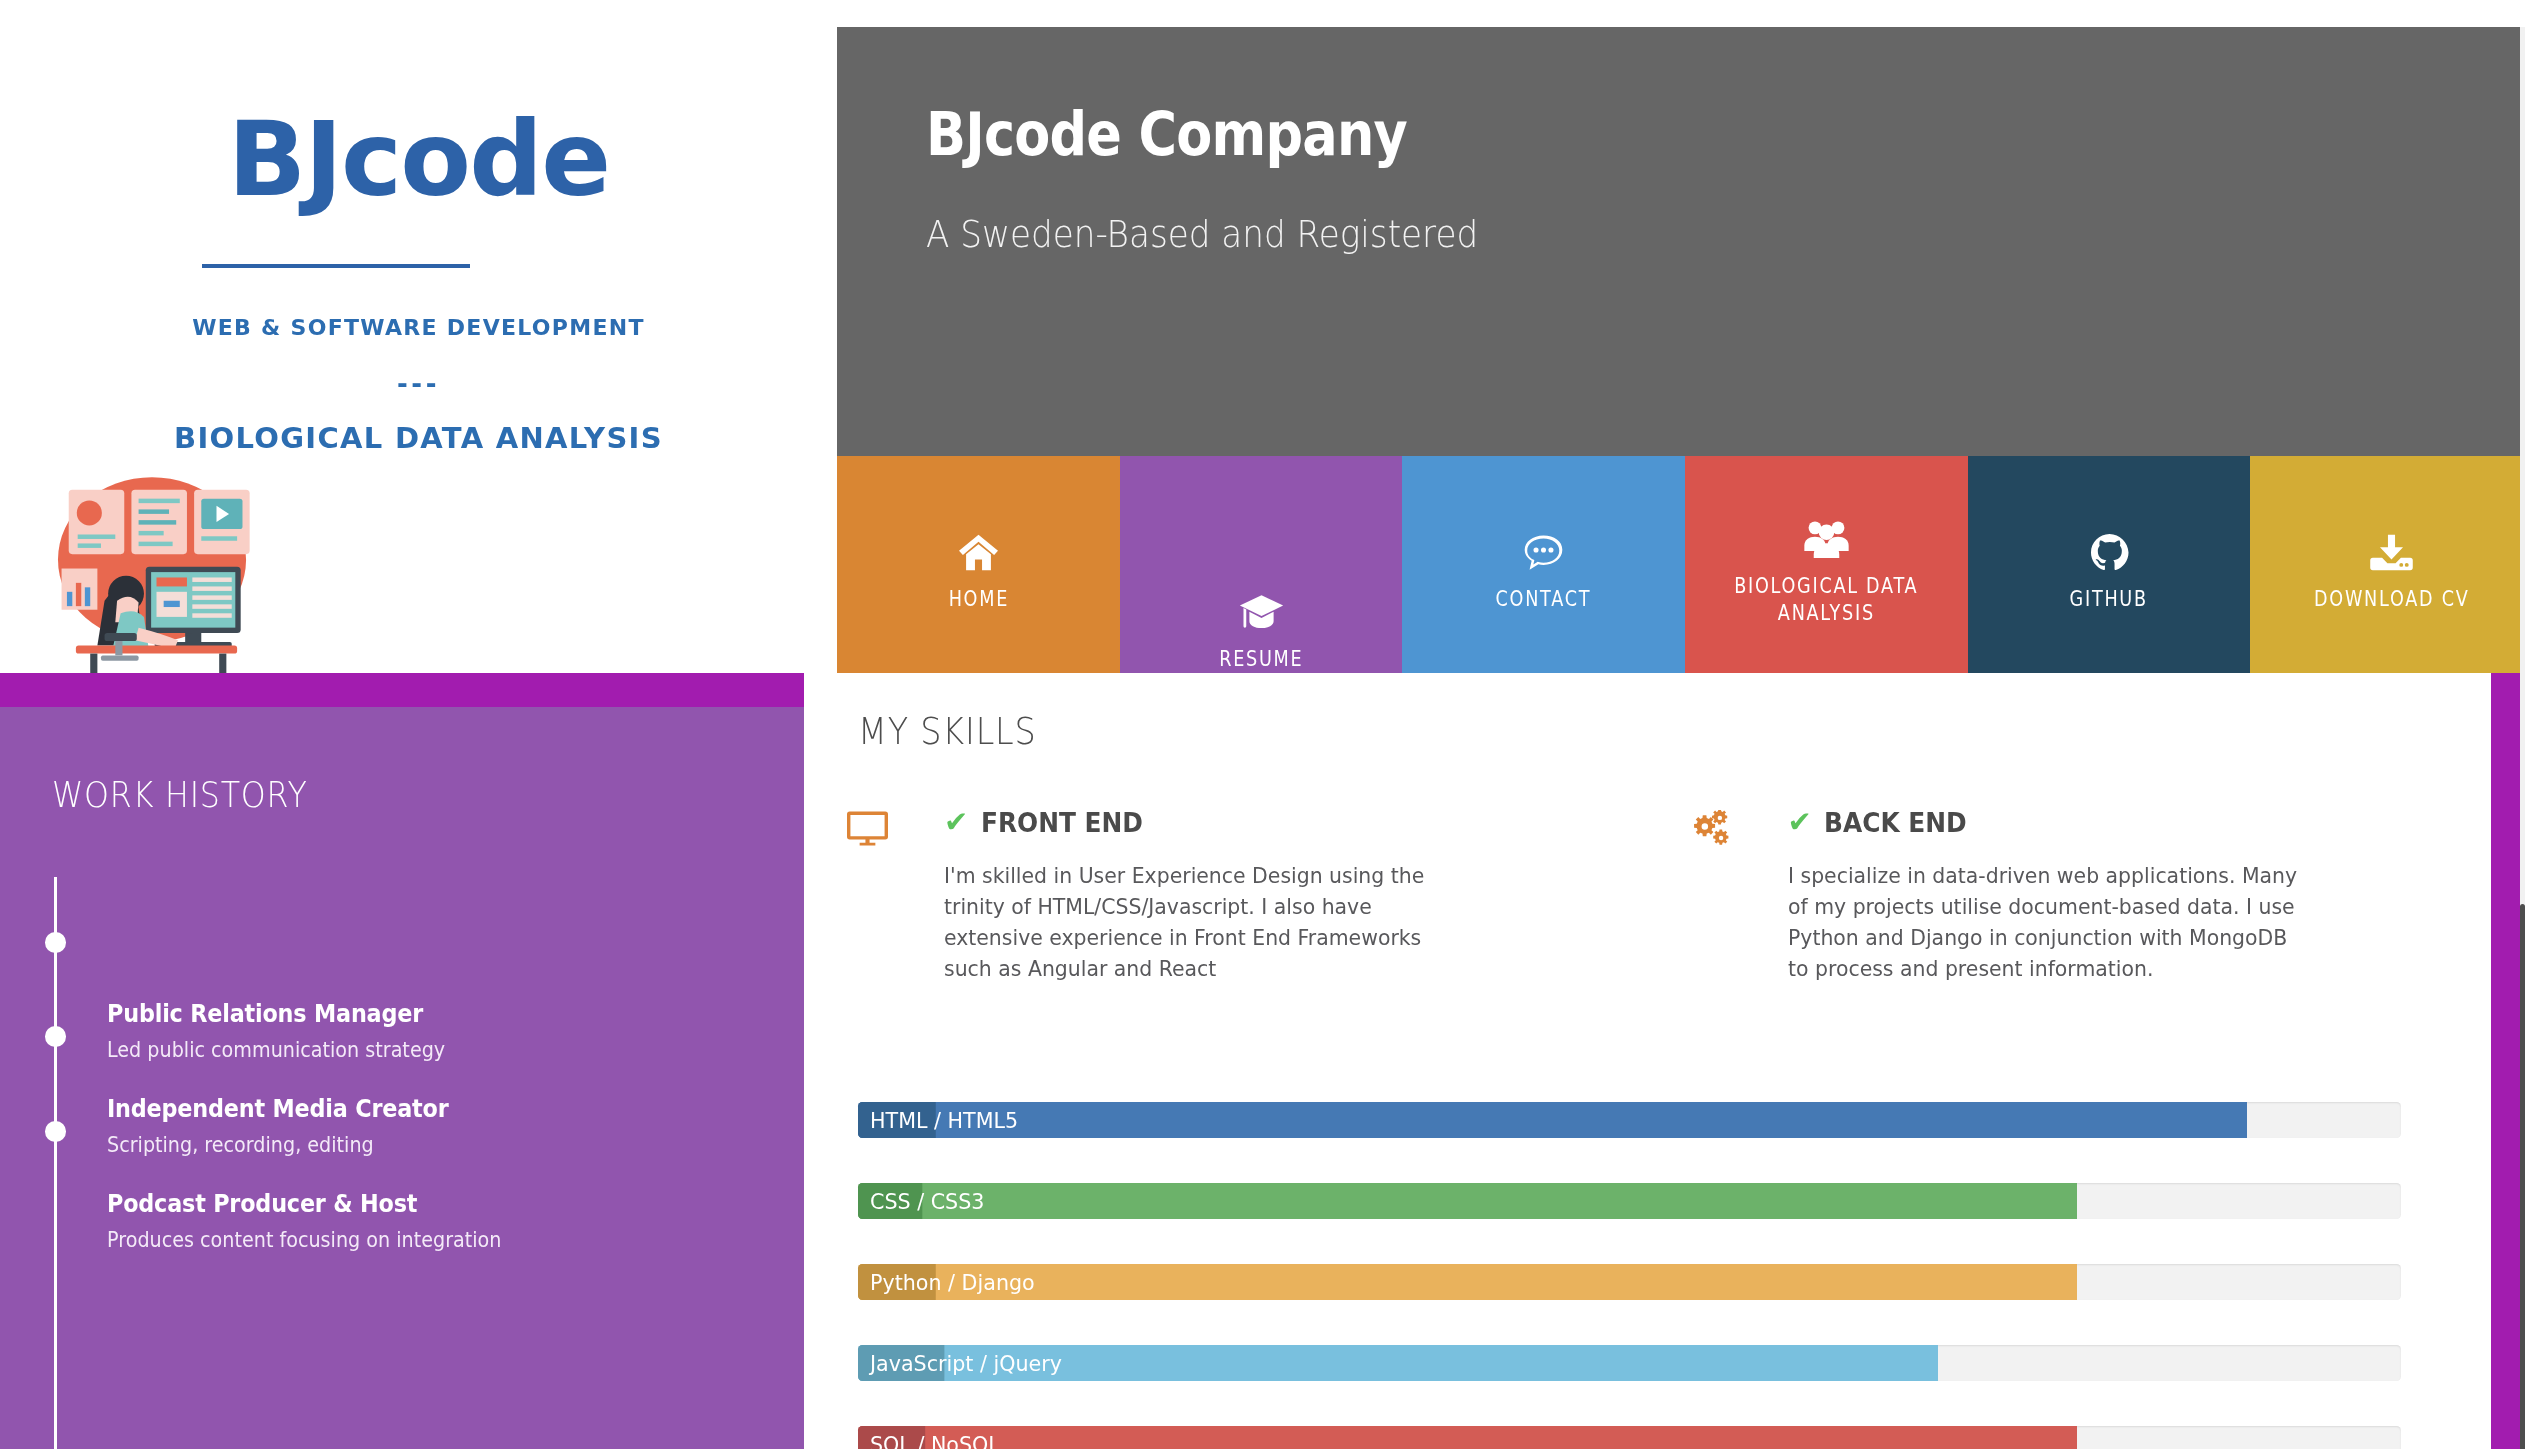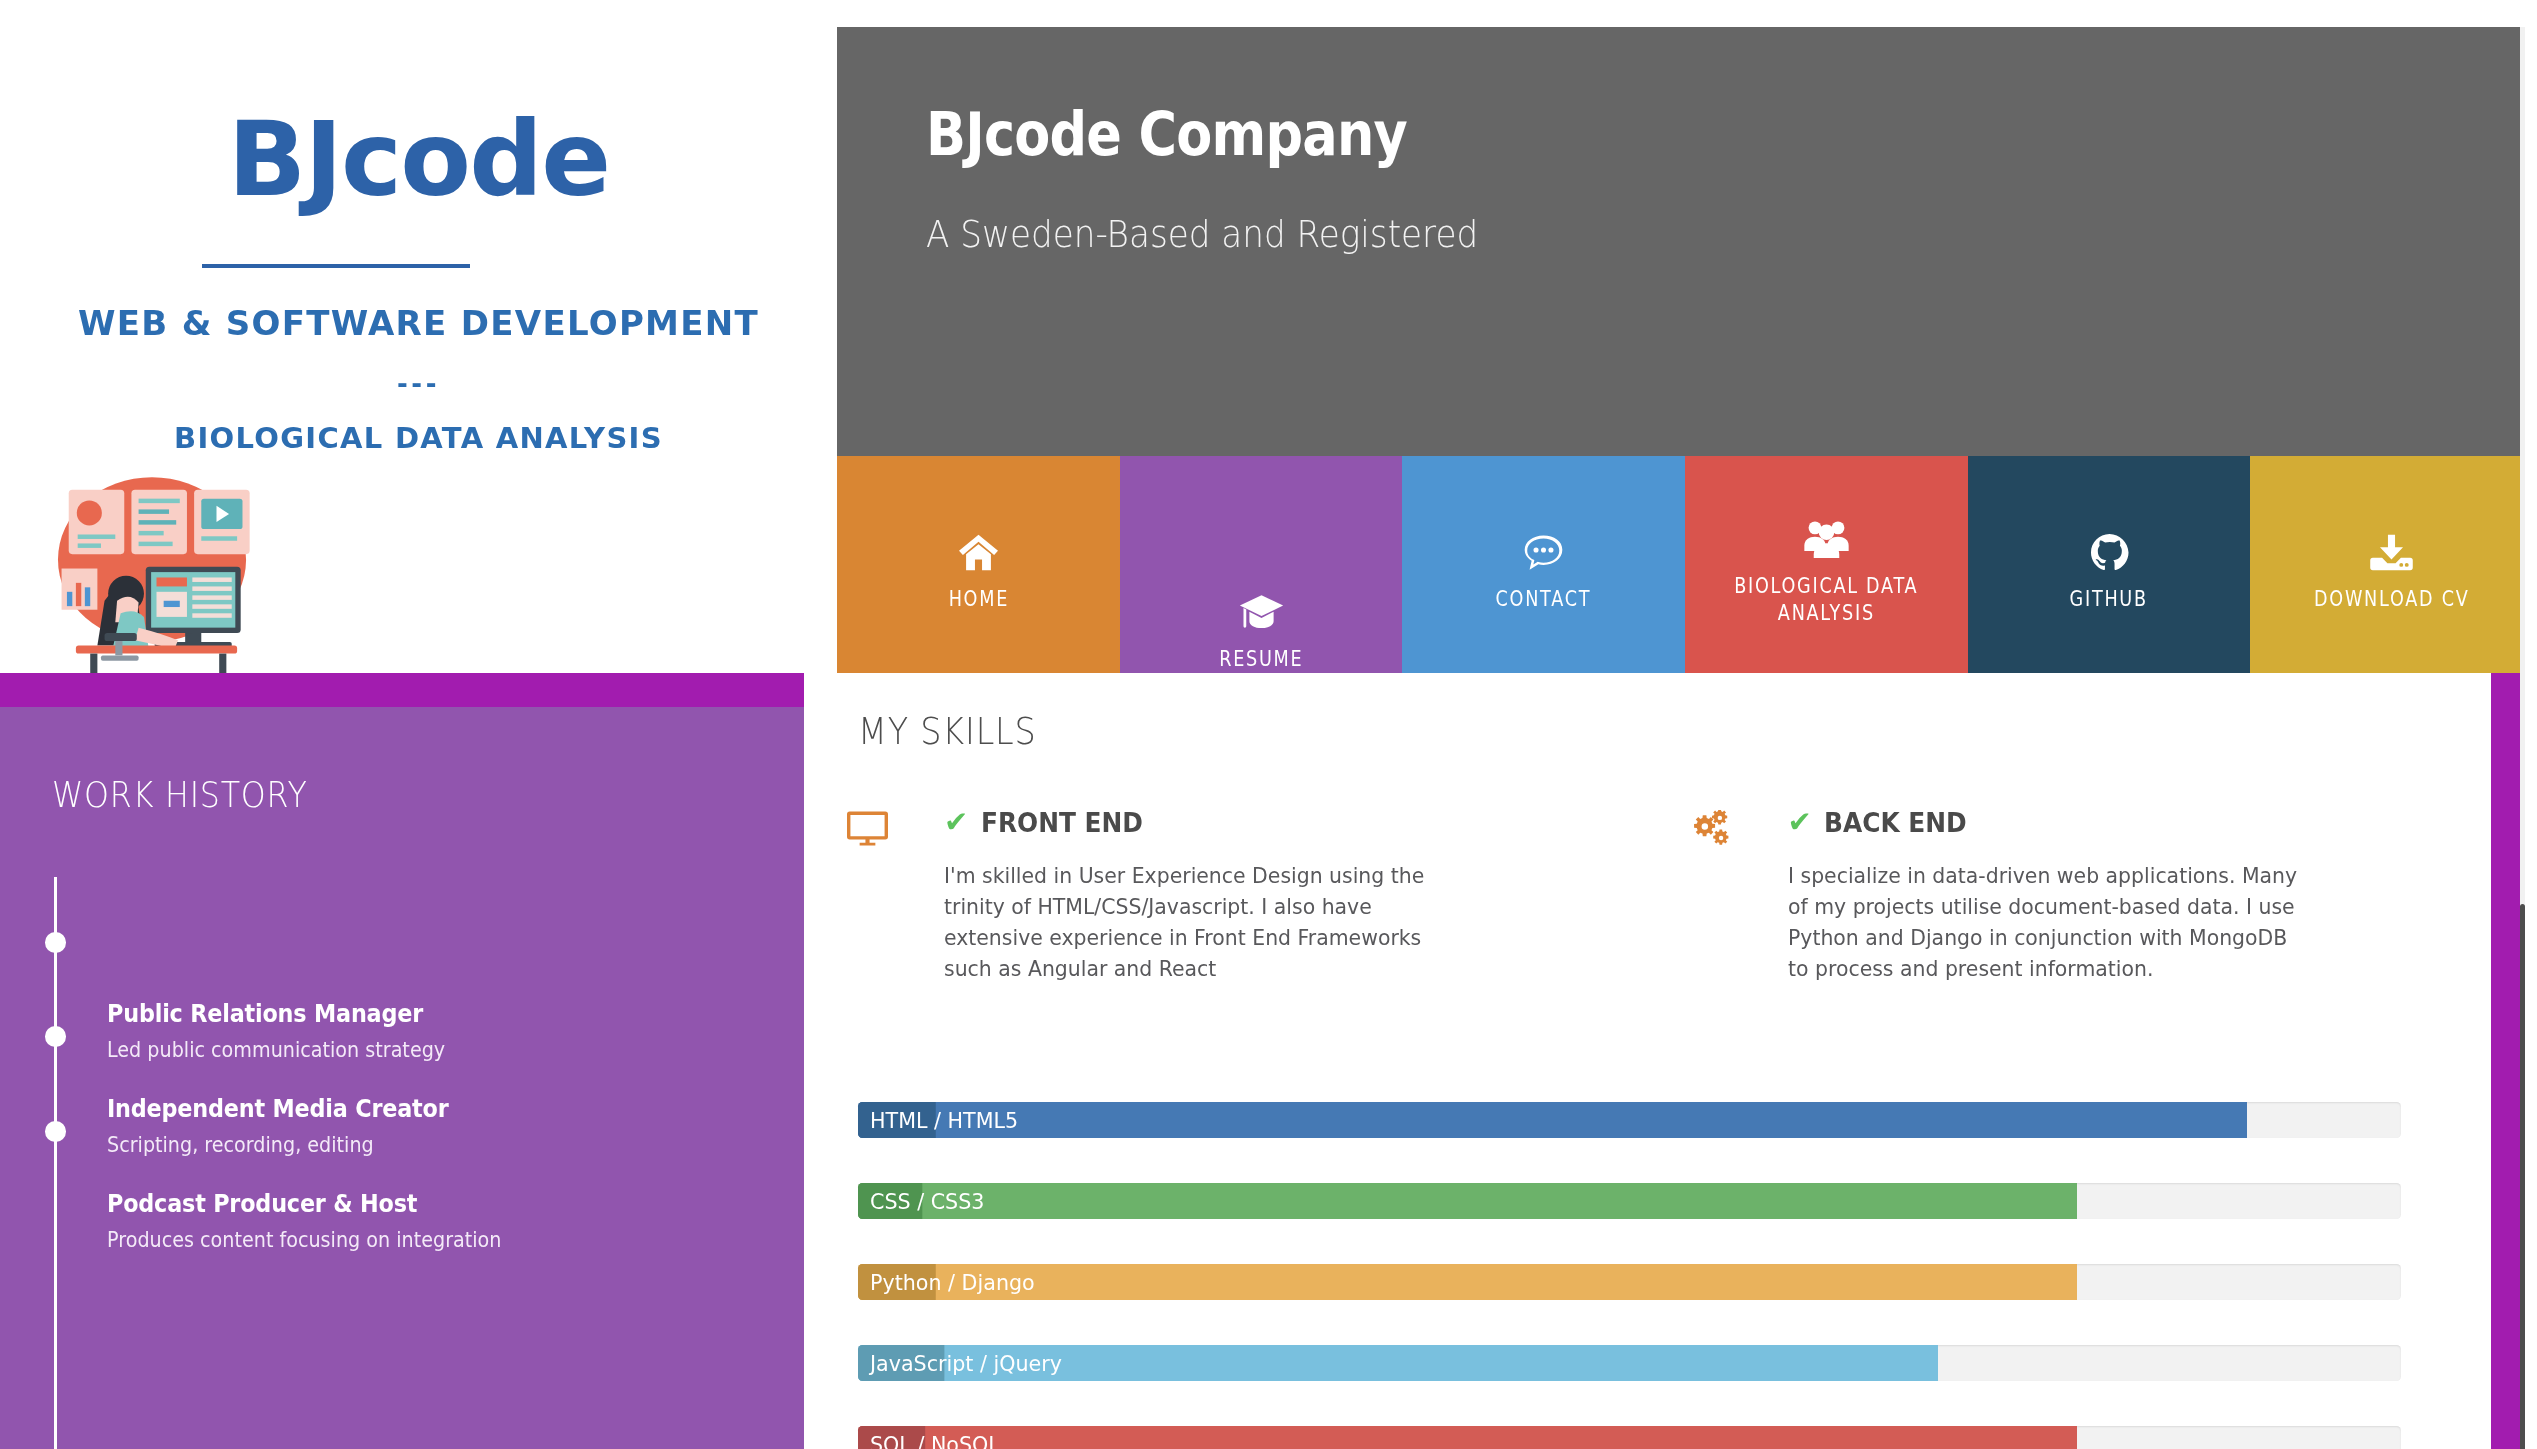--- a/index.html
+++ b/index.html
@@ -31,21 +31,21 @@
     background: #2d62a8;
   }
   .logo-line {
     position: absolute; left: 0; right: 0;
     text-align: center;
     font-family: "DejaVu Sans", sans-serif;
     font-weight: 700;
     color: #2c6db1;
     letter-spacing: 1.3px;
   }
-  .logo-l1 { top: 276px; font-size: 34px; }
+  .logo-l1 { top: 288px; font-size: 22px; }
   .logo-l2 { top: 342px; font-size: 26px; letter-spacing: 3.6px;}
   .logo-l3 { top: 394px; font-size: 29px; letter-spacing: 1.3px;}
   .logo-l4 { top: 465px; font-size: 29.5px; letter-spacing: 0px; font-variant: small-caps; }
 
   
   .illus { position: absolute; left: 49px; top: 443px; width: 215px; height: 206px; }
 
   
   .header {
     position: absolute; left: 837px; top: 0; width: 1696px; height: 429px;

